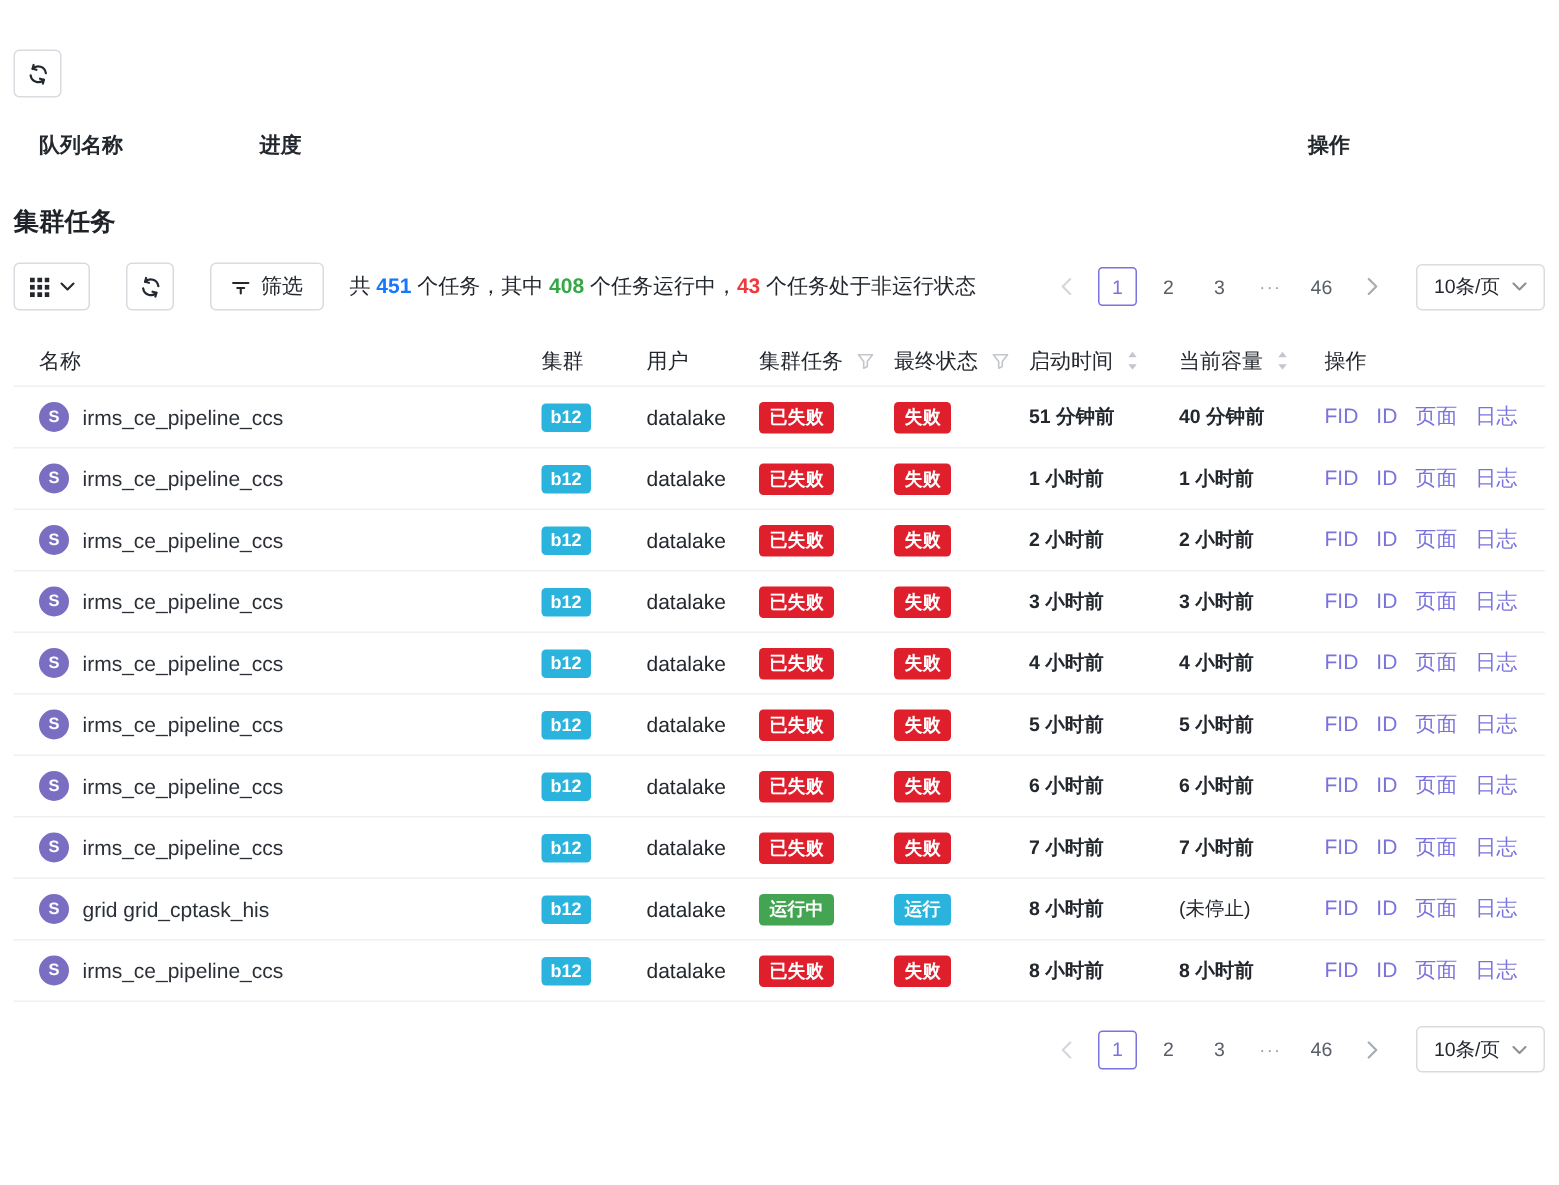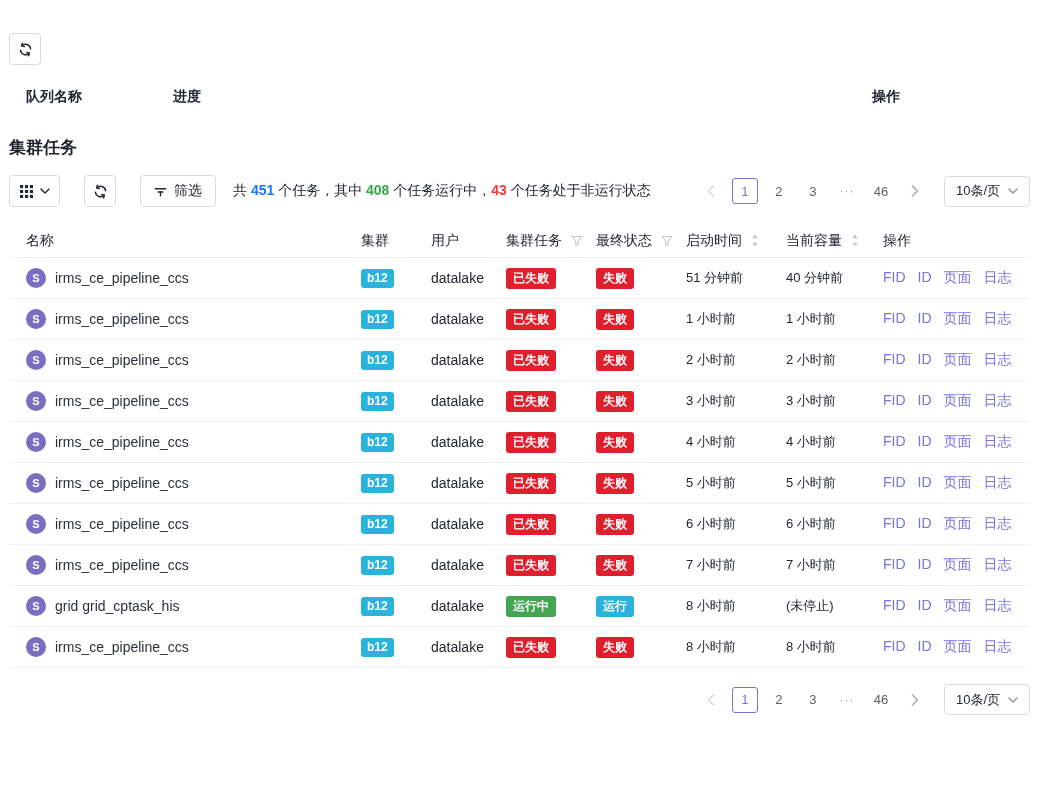--- a/index.html
+++ b/index.html
@@ -89,21 +89,21 @@
 
   .badge {
     display:inline-block; padding:2px 7px; border-radius:3px;
     color:#fff; font-size:12px; font-weight:600; line-height:17px;
   }
   .badge-cluster { background:var(--badge-cyan); padding:1px 6px; font-weight:700; }
   .badge-red { background:var(--badge-red); }
   .badge-green { background:var(--badge-green); }
   .badge-cyan { background:var(--badge-cyan); }
 
-  .time-cell { font-size:13px; font-weight:400; color:#23272e; }
+  .time-cell { font-size:13px; font-weight:700; color:#23272e; }
   .time-cell.muted { font-weight:400; }
   .actions-cell { display:flex; gap:12px; font-size:14px; }
 
   .bottom-pagination { margin-top:16px; display:flex; justify-content:flex-end; }
   svg { display:block; }
 </style>
 </head>
 <body>
 
 <div class="page">

